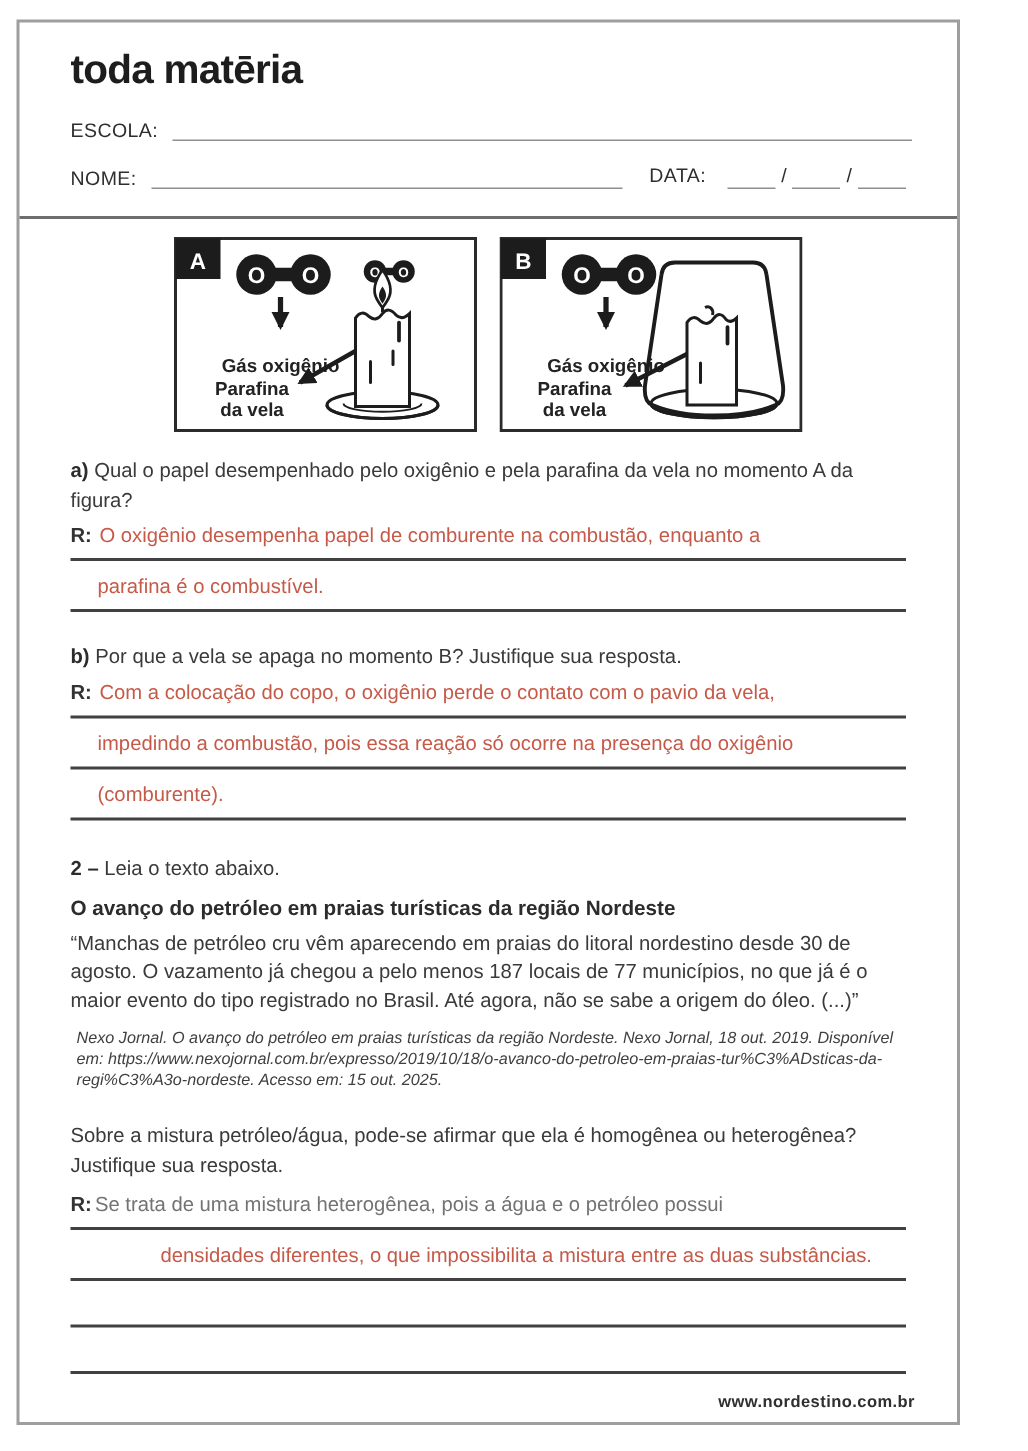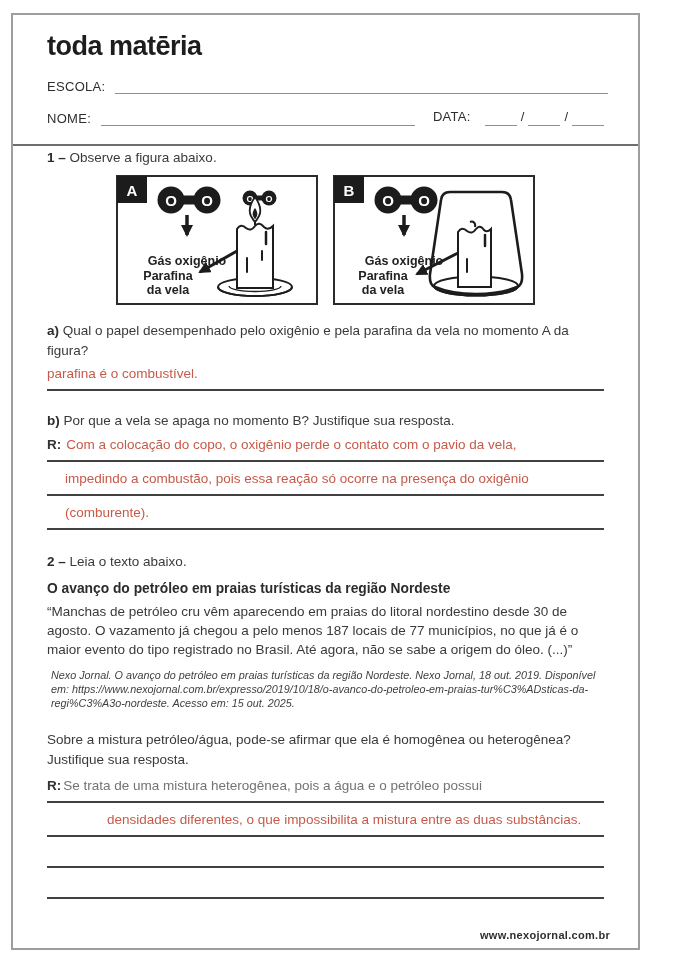--- a/index.html
+++ b/index.html
@@ -54,21 +54,20 @@
         <span class="date-blank"></span>
         <span class="date-slash">/</span>
         <span class="date-blank"></span>
       </span>
     </div>
   </div>
 
   <div class="content">
 
 
-    <p class="lead"><b class="inl">1 –</b> <span>Observe a figura abaixo.</span></p>
 
     <div class="figure-row">
 
       <svg width="202" height="130" viewBox="0 0 202 130">
         <defs>
           <marker id="ahA" markerUnits="userSpaceOnUse" markerWidth="13" markerHeight="13" refX="10" refY="6" orient="auto">
               <path d="M0,0 L12,6 L0,12 z" fill="#1c1c1c"></path>
             </marker>
         </defs>
         <rect x="1" y="1" width="200" height="128" fill="#fff" stroke="#2b2b2b" stroke-width="2"></rect>
@@ -138,20 +137,21 @@
           <path d="M101,111 A42,9.5 0 0 0 185,111" fill="none" stroke="#1c1c1c" stroke-width="2"></path>
           <path d="M142,52 C143,48 140,45.5 137,47" fill="none" stroke="#1c1c1c" stroke-width="2"></path>
         </g>
         <path d="M117,17 L169,17 Q177,17 178,25 L189,99 Q190,110 184,112 Q168,119 143,119 Q118,119 102,112 Q96,110 97,99 L108,25 Q109,17 117,17 Z" fill="none" stroke="#1c1c1c" stroke-width="2.6"></path>
         <line x1="125" y1="78" x2="84" y2="99" stroke="#1c1c1c" stroke-width="3" marker-end="url(#ahB)"></line>
       </svg>
     </div>
 
     <p class="question"><b class="inl">a)</b> <span>Qual o papel desempenhado pelo oxigênio e pela parafina da vela no momento A da figura?</span></p>
     <div class="answers">
+      <div class="ans-line"><span class="r-label">R:</span><span class="ans-text" style="color: rgb(198, 90, 73);">O oxigênio desempenha papel de comburente na combustão, enquanto a</span></div>
       <div class="ans-line"><span class="ans-text" style="color: rgb(198, 90, 73);">parafina é o combustível.</span></div>
     </div>
 
     <p class="question"><b class="inl">b)</b> <span>Por que a vela se apaga no momento B? Justifique sua resposta.</span></p>
     <div class="answers">
       <div class="ans-line"><span class="r-label">R:</span><span class="ans-text" style="color: rgb(198, 90, 73);">Com a colocação do copo, o oxigênio perde o contato com o pavio da vela,</span></div>
       <div class="ans-line"><span class="ans-text" style="color: rgb(198, 90, 73);">impedindo a combustão, pois essa reação só ocorre na presença do oxigênio</span></div>
       <div class="ans-line"><span class="ans-text" style="color: rgb(198, 90, 73);">(comburente).</span></div>
     </div>
 
@@ -163,14 +163,14 @@
 
     <p class="question" style="margin-bottom:6px">Sobre a mistura petróleo/água, pode-se afirmar que ela é homogênea ou heterogênea? Justifique sua resposta.</p>
     <div class="answers">
       <div class="ans-line"><span class="r-label" style="margin-right:2px">R:</span><span class="ans-text" style="color: #737373;">Se trata de uma mistura heterogênea, pois a água e o petróleo possui</span></div>
       <div class="ans-line"><span class="ans-text" style="color: rgb(198, 90, 73); margin-left: 42px;">densidades diferentes, o que impossibilita a mistura entre as duas substâncias.</span></div>
       <div class="ans-line empty"></div>
       <div class="ans-line empty"></div>
     </div>
   </div>
 
-  <div class="footer">www.nexojornal.com.br</div>
+  <div class="footer">www.nordestino.com.br</div>
 </div>
 
 </body></html>

